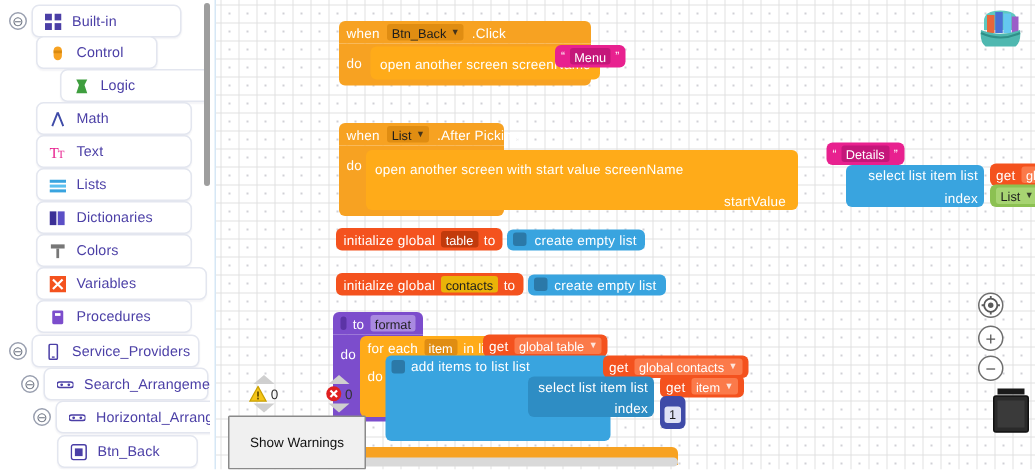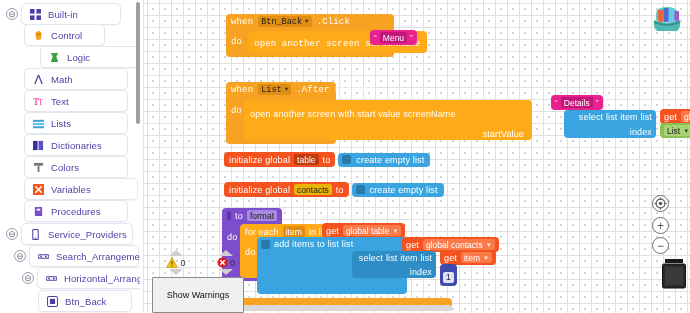--- a/index.html
+++ b/index.html
@@ -69,21 +69,21 @@
   
   .fld {
     display: inline-flex; align-items: center; gap: 3px;
     height: 11px; padding: 0 3px; border-radius: 2px;
     font-size: 8.5px; color: #1d1d1d; white-space: nowrap;
   }
   .fld.dark { color: #ffffff; }
   .caret { font-size: 6px; opacity: .8; }
 
   
-  .c-ctrl   { background: #f7a222; font-family: Liberation Mono, monospace; }
+  .c-ctrl   { background: #f7a222; }
   .c-ctrl-d { background: #e08d12; }
   .c-ctrl2  { background: #ffab19; }
   .c-text   { background: #e8218f; }
   .c-list   { background: #39a4df; }
   .c-list-d { background: #2e8dc4; }
   .c-var    { background: #f4521e; }
   .c-var-l  { background: #fb7a4a; }
   .c-comp   { background: #8cc152; }
   .c-proc   { background: #7c4dcc; }
   .c-math   { background: #3f4ba8; }

